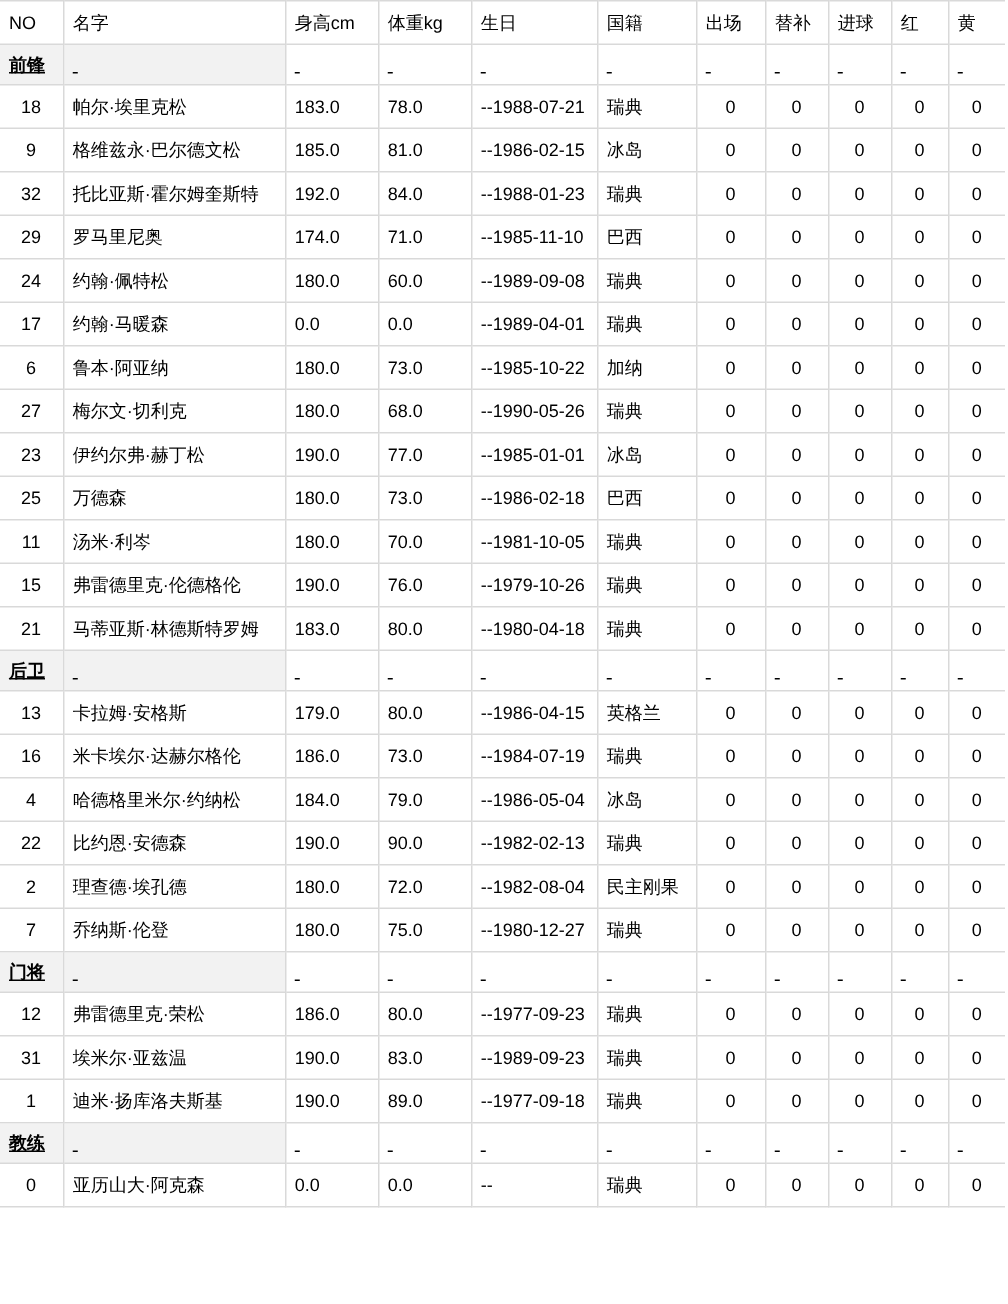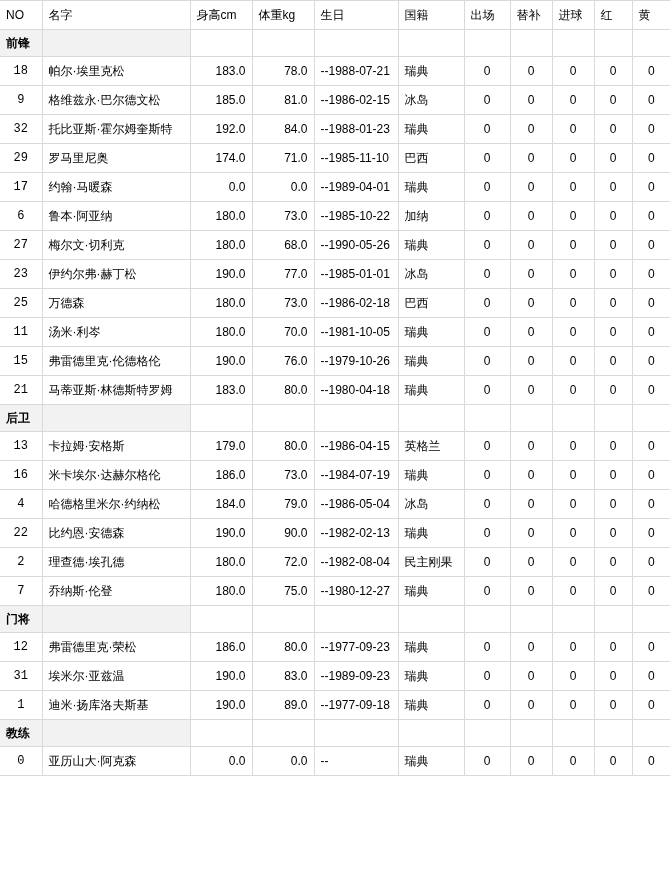--- a/index.html
+++ b/index.html
@@ -45,31 +45,32 @@
   col.c-h     { width: 62px; }
   col.c-w     { width: 62px; }
   col.c-b     { width: 84px; }
   col.c-nat   { width: 66px; }
   col.c-app   { width: 46px; }
   col.c-sub   { width: 42px; }
   col.c-goal  { width: 42px; }
   col.c-red   { width: 38px; }
   col.c-yel   { width: 38px; }
 
-  td.num, th.num { text-align: center; font-family: Liberation Mono, monospace; }
-  td.val { text-align: right; padding-right: 14px; }
+  td.num, th.num { text-align: center; }
+  td.val { text-align: left; padding-right: 14px; }
   td.stat { text-align: center; }
   td.date { text-align: left; }
   td.name { text-align: left; border-radius: 14px; }
   td.nat { text-align: left; }
 
   tr.group td {
     font-weight: bold;
     background: #f2f2f2;
     height: 26px;
+    text-decoration: underline;
   }
   tr.group td.gl {
     background: #f2f2f2;
   }
   tr.group td.blank {
     background: #ffffff;
   }
   tr.group td.gname {
     background: #f2f2f2;
   }
@@ -167,20 +168,33 @@
         <td class="val">71.0</td>
         <td class="date">--1985-11-10</td>
         <td class="nat">巴西</td>
         <td class="stat">0</td>
         <td class="stat">0</td>
         <td class="stat">0</td>
         <td class="stat">0</td>
         <td class="stat">0</td>
       </tr>
       <tr>
+        <td class="num">24</td>
+        <td class="name">约翰·佩特松</td>
+        <td class="val">180.0</td>
+        <td class="val">60.0</td>
+        <td class="date">--1989-09-08</td>
+        <td class="nat">瑞典</td>
+        <td class="stat">0</td>
+        <td class="stat">0</td>
+        <td class="stat">0</td>
+        <td class="stat">0</td>
+        <td class="stat">0</td>
+      </tr>
+      <tr>
         <td class="num">17</td>
         <td class="name">约翰·马暖森</td>
         <td class="val">0.0</td>
         <td class="val">0.0</td>
         <td class="date">--1989-04-01</td>
         <td class="nat">瑞典</td>
         <td class="stat">0</td>
         <td class="stat">0</td>
         <td class="stat">0</td>
         <td class="stat">0</td>

